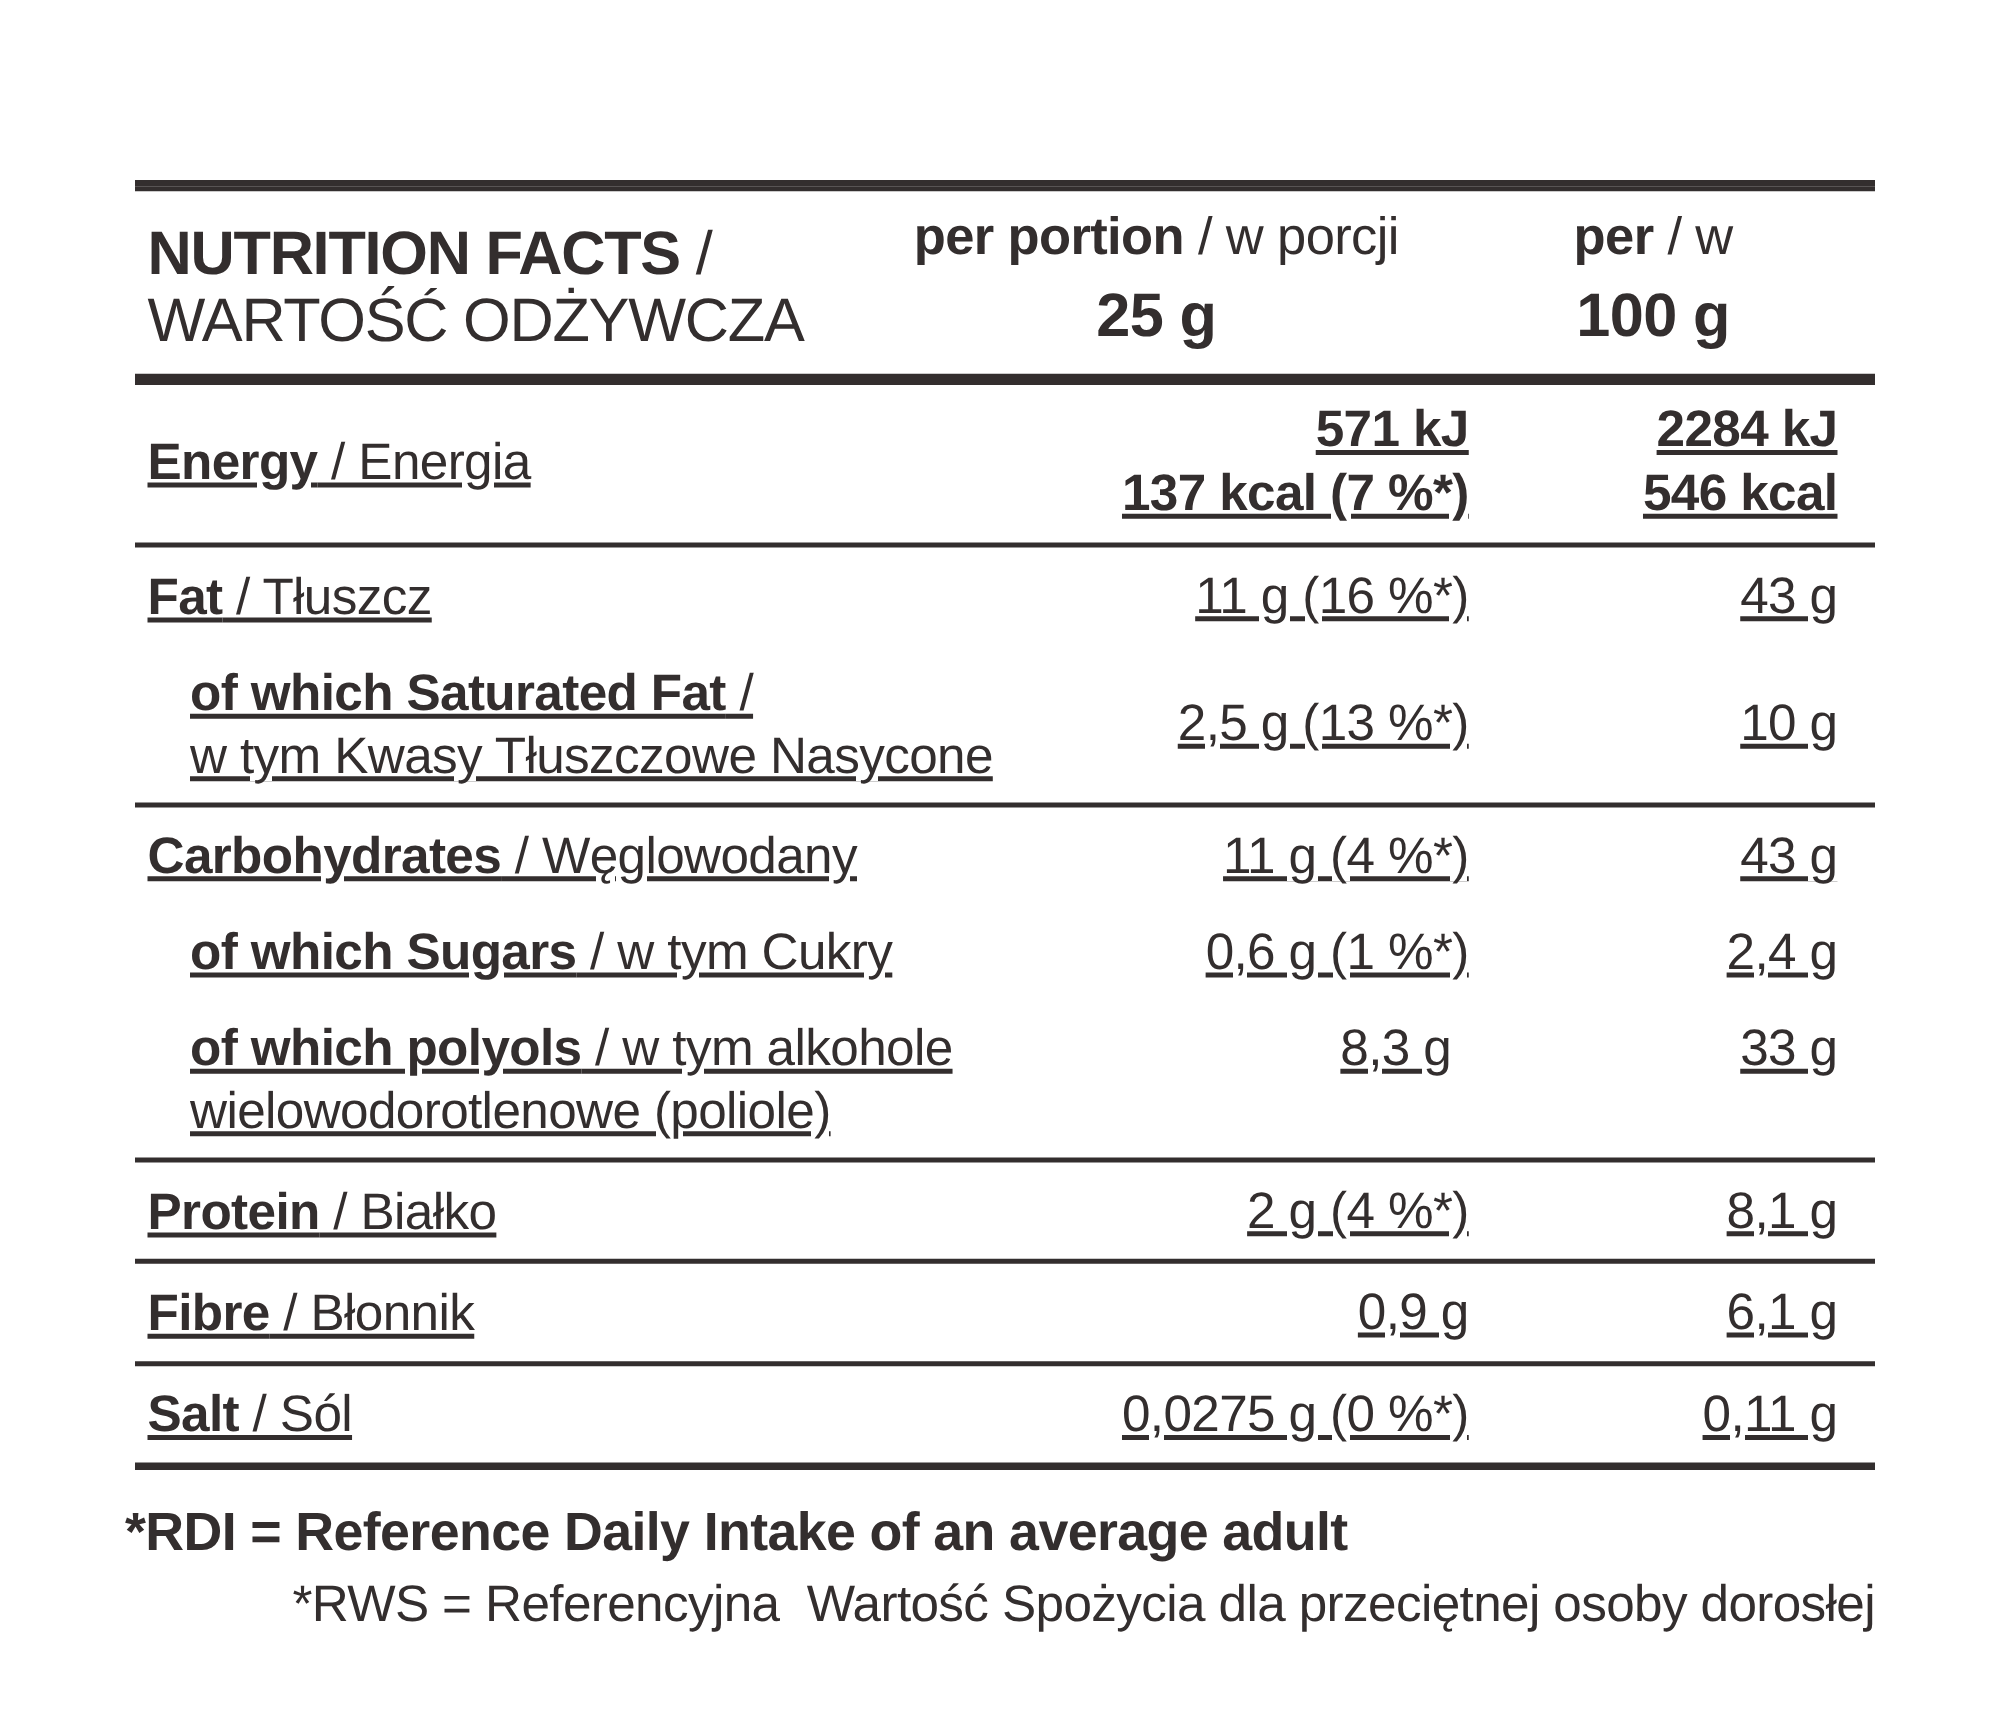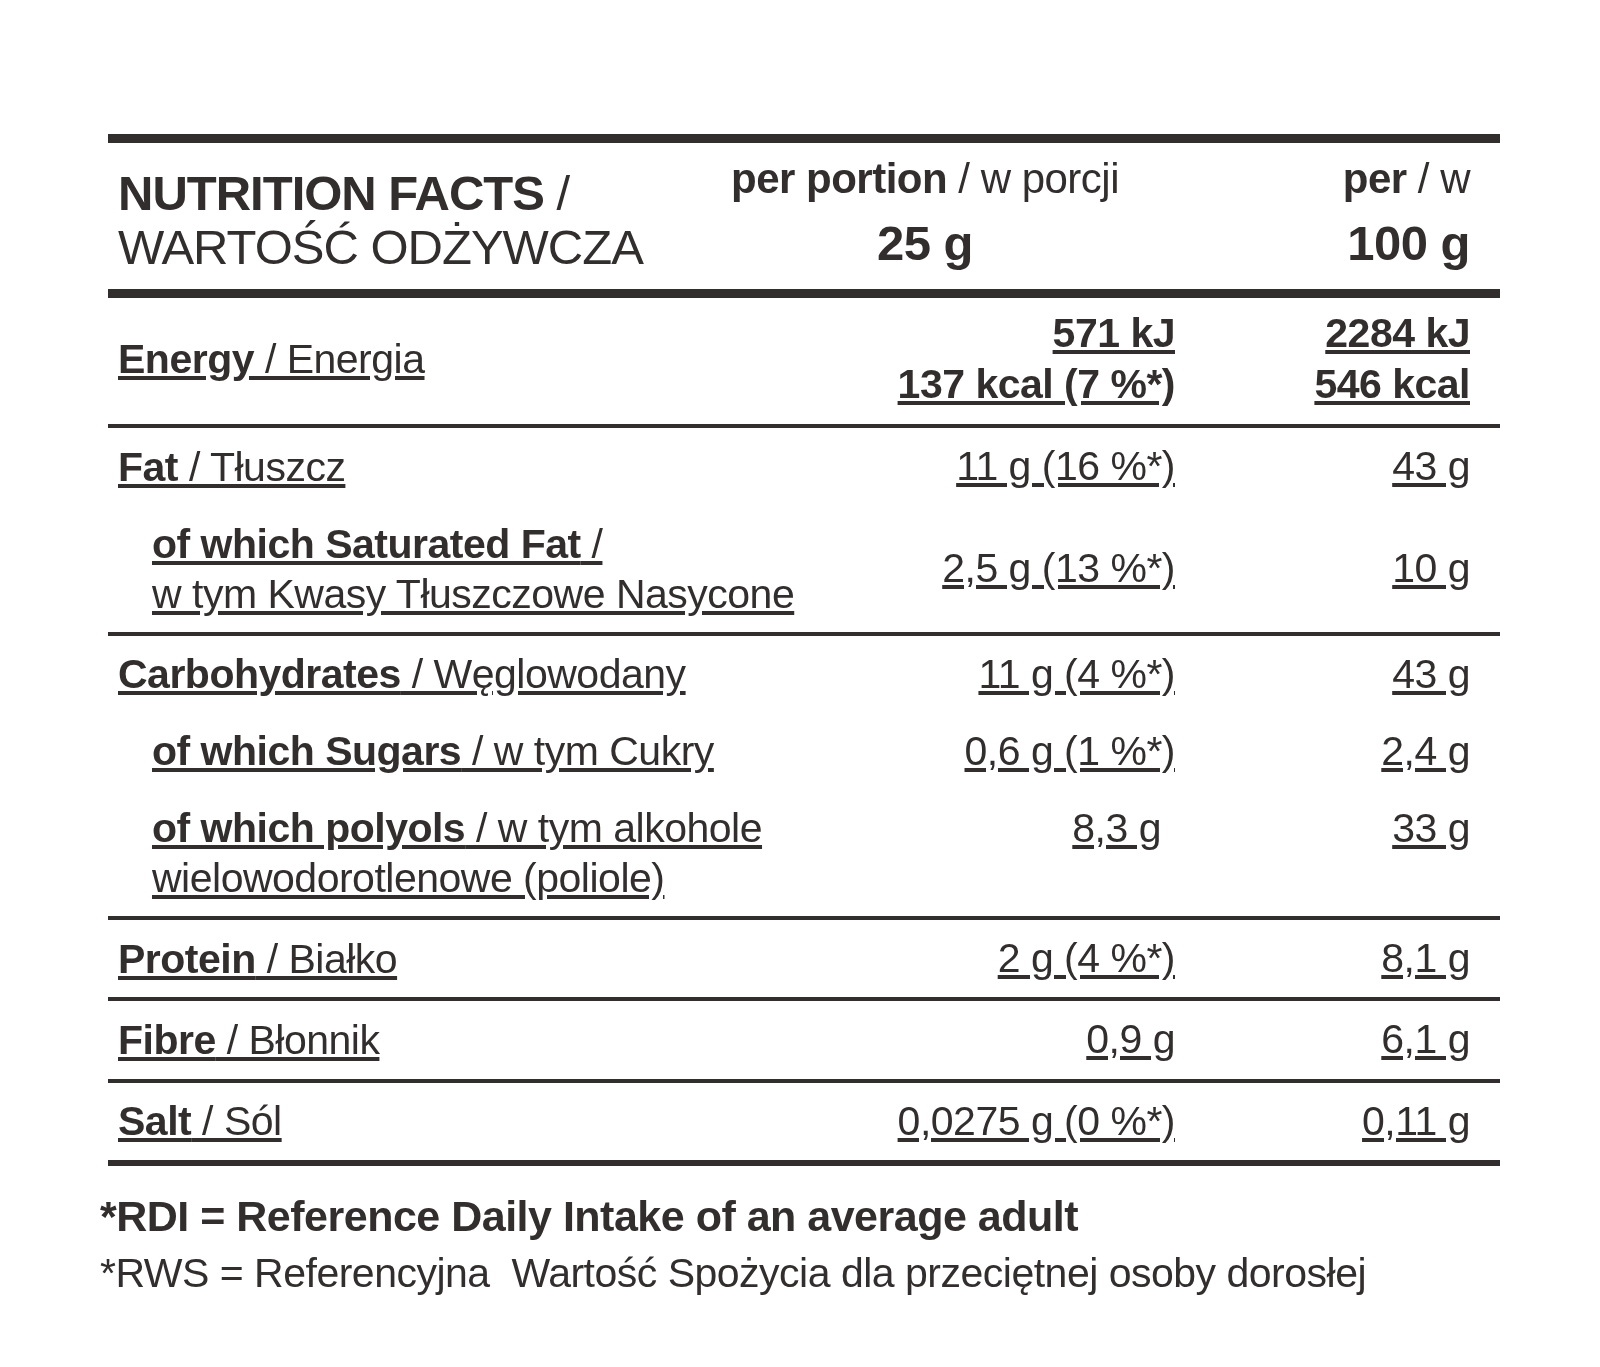--- a/index.html
+++ b/index.html
@@ -10,53 +10,53 @@
   html,body{background:var(--bg);}
   body{
     width:1600px;height:1367px;
     font-family:"Liberation Sans",sans-serif;
     color:var(--ink);
     position:relative;
     letter-spacing:-0.5px;
   }
   .panel{
     position:absolute;
-    left:108px;top:134px;
+    left:108px;top:144px;
     width:1392px;
   }
   
   .rule-double{
     height:3px;
     border-top:5px solid var(--ink);
     border-bottom:4px solid var(--ink);
   }
   
   .hdr{display:flex;align-items:flex-start;padding:12px 0 14px 10px;}
   .hdr .hc1{flex:1;padding-top:12px;}
   .hdr .hc2{width:500px;text-align:center;}
-  .hdr .hc3{width:325px;text-align:right;padding-right:30px;}
+  .hdr .hc3{width:325px;text-align:center;padding-right:30px;}
   .title-line{font-size:49px;line-height:1.1;letter-spacing:-1px;white-space:nowrap;}
   .b{font-weight:bold;}
   .hdr-top{font-size:42px;line-height:1.15;white-space:nowrap;}
   .hdr-amount{font-size:49px;font-weight:bold;line-height:1.25;margin-top:10px;}
   
   .table-section{border-bottom:4px solid var(--ink);}
   .table-section:last-child{border-bottom:6px solid var(--ink);}
   .row{display:flex;align-items:center;padding:13px 0;text-decoration:underline;}
   .row.v-top{align-items:flex-start;gap:14px;}
   .c1{flex:1;padding-left:10px;font-size:41px;line-height:1.22;}
   .c2{width:340px;text-align:right;font-size:41px;line-height:1.25;white-space:nowrap;}
   .c3{width:325px;text-align:right;padding-right:30px;font-size:41px;line-height:1.25;white-space:nowrap;}
   .row.indent .c1{padding-left:44px;}
   .vals.vb{font-weight:bold;}
   .energy-row{padding:10px 0 14px 0;}
   
   .footer{margin-top:16px;margin-left:-8px;}
   .footer-line1{font-size:43px;font-weight:bold;line-height:1.25;white-space:pre-wrap;margin-top:24px;}
-  .footer-line2{font-size:41px;line-height:1.25;white-space:pre-wrap;margin-top:4px;}
+  .footer-line2{font-size:41px;line-height:1.25;white-space:pre-wrap;margin-top:4px;text-align:right;}
 </style>
 </head>
 <body>
 
 <div class="panel">
 
   <div class="rule-double"></div>
 
   <div class="hdr">
     <div class="hc1">

